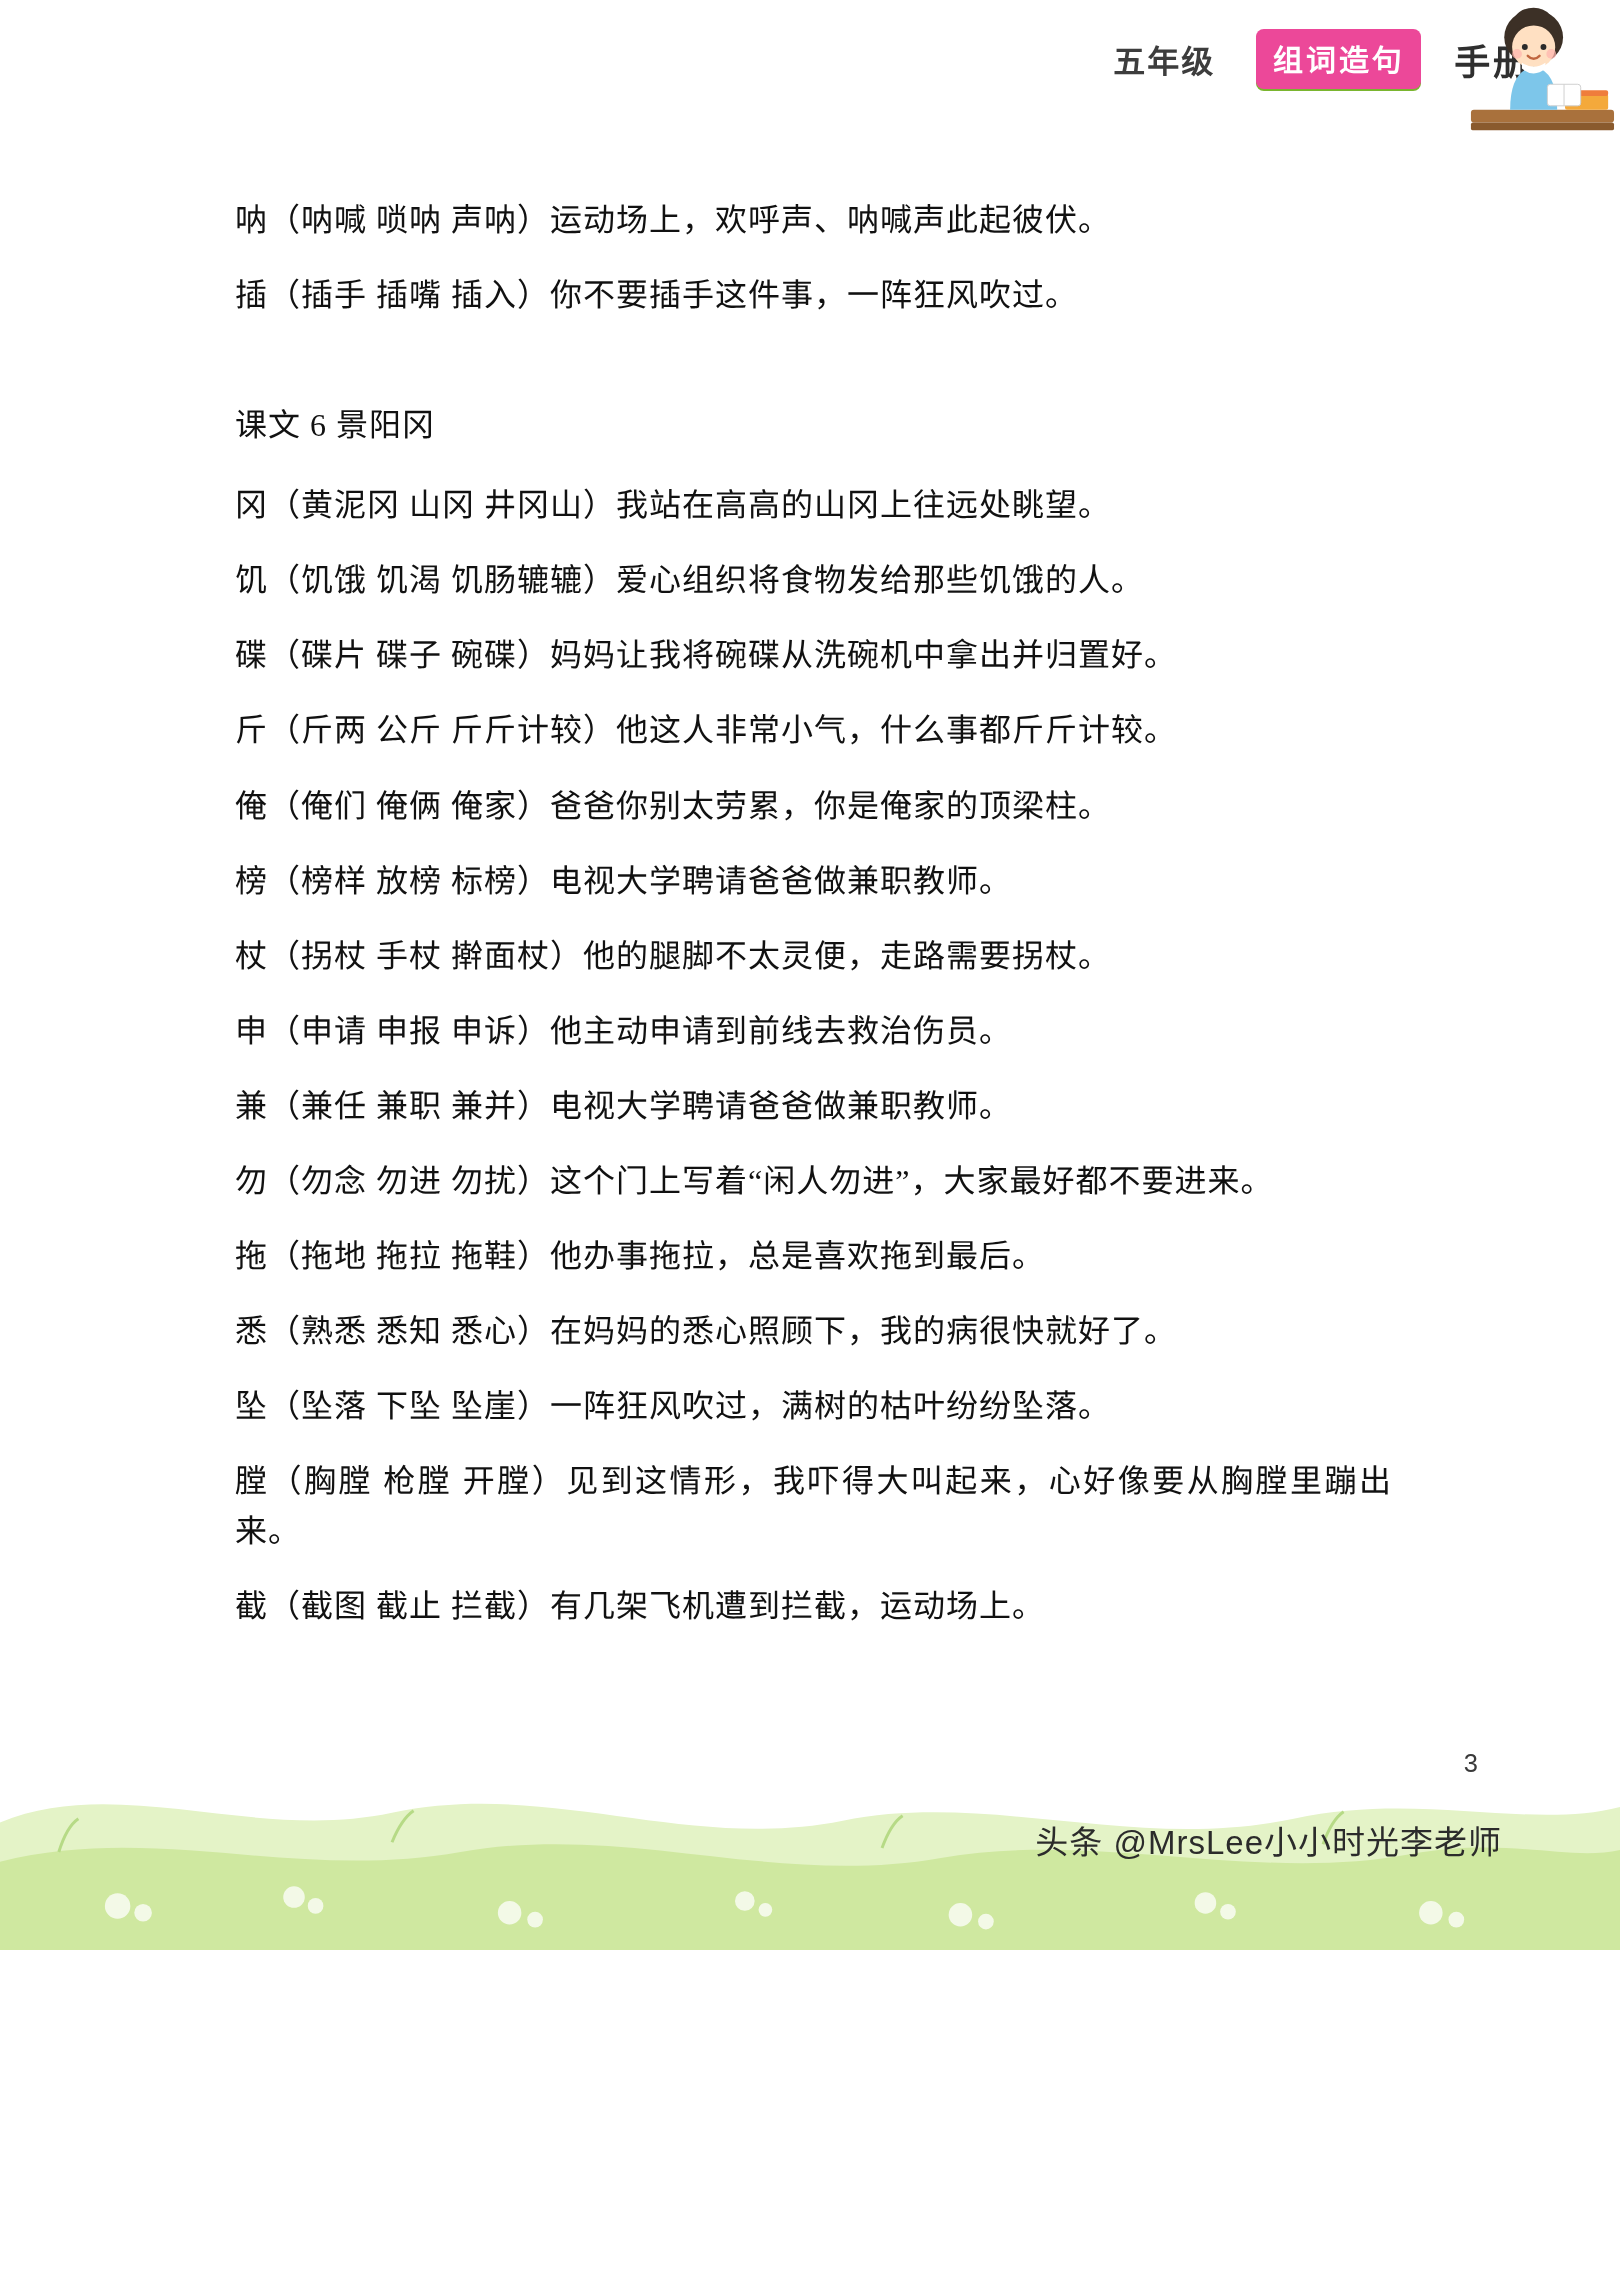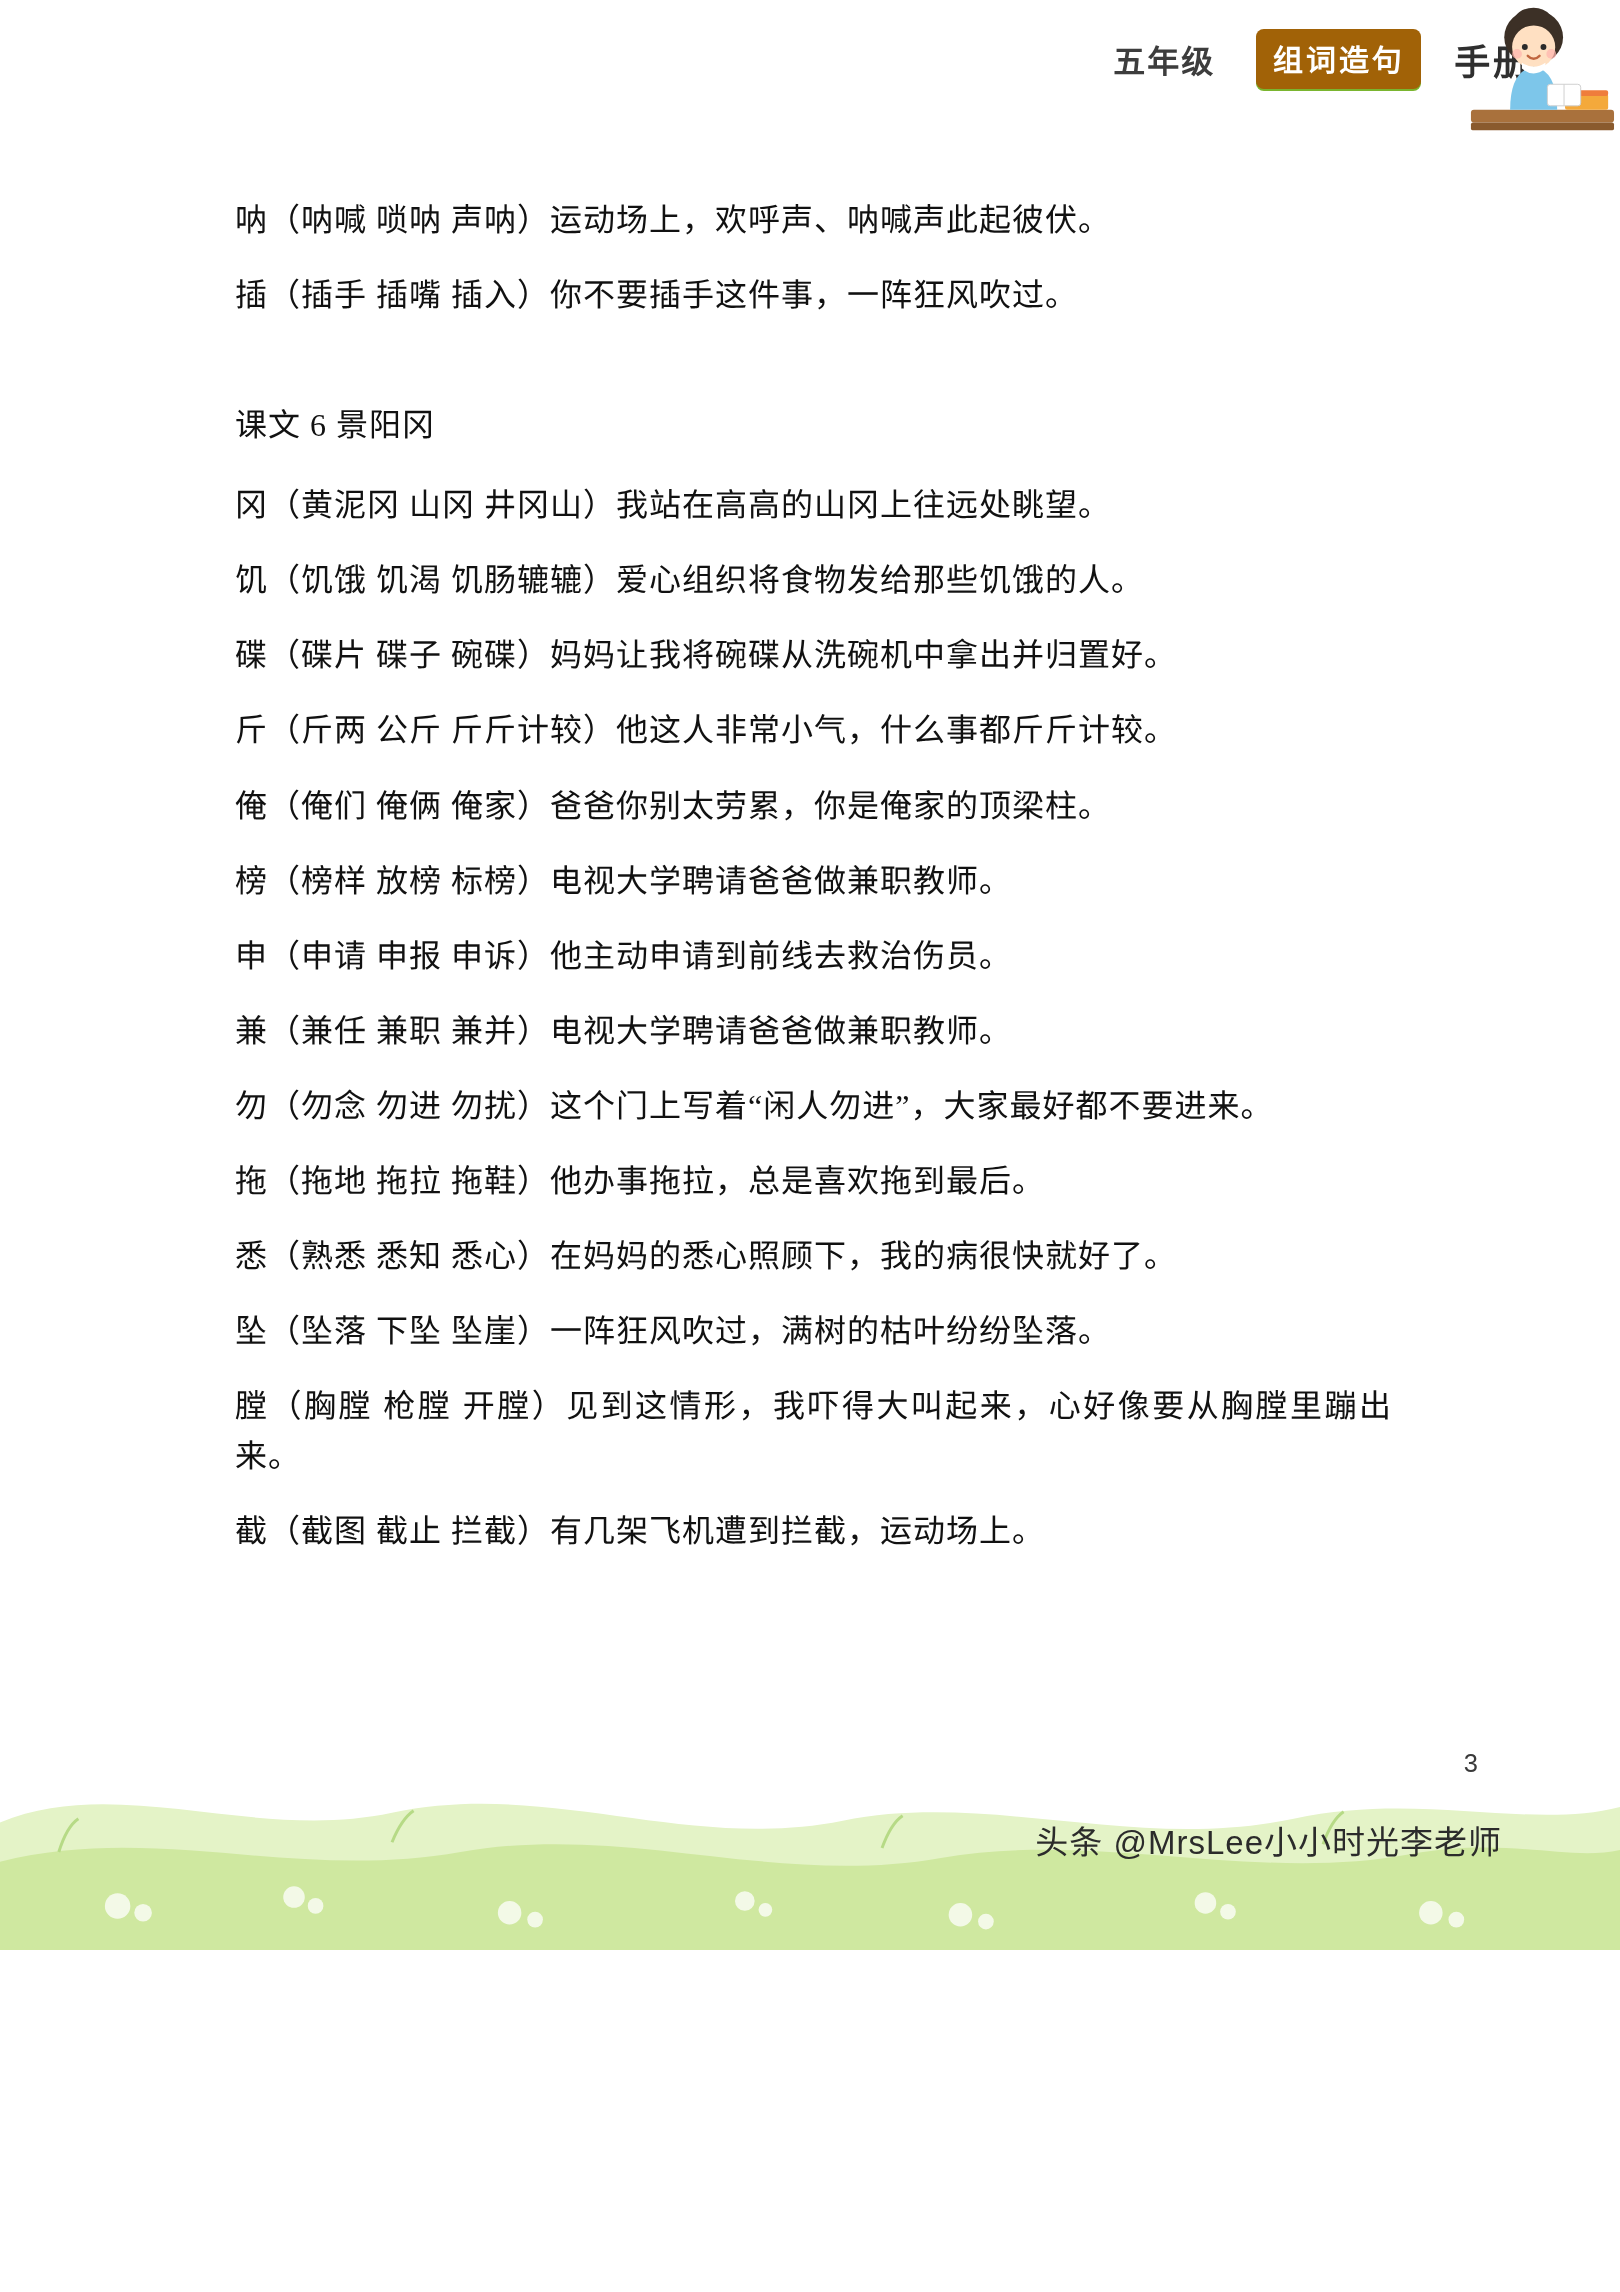--- a/index.html
+++ b/index.html
@@ -51,21 +51,21 @@
     right: -11.8px;
     top: -3.9px;
     width: 25.5px;
     height: 25.5px;
     border-radius: 50%;
     background: #f5d76e;
     opacity: .85;
     z-index: -1;
   }
   .green-tag {
-    background: #a16207;
+    background: #ec4899;
     color: #ffffff;
     font-family: "Liberation Sans", sans-serif;
     font-size: 30px;
     font-weight: bold;
     letter-spacing: 2.9px;
     padding: 6.9px 16.7px 8.8px 16.7px;
     border-radius: 7.8px 7.8px 7.8px 7.8px;
     margin-left: 25.5px;
     box-shadow: 0 2px 0 #7ab52f;
   }
@@ -181,20 +181,21 @@
     <div class="spacer"></div>
 
     <p class="section-title">课文 6  景阳冈</p>
 
     <p class="line">冈（黄泥冈 山冈 井冈山）我站在高高的山冈上往远处眺望。</p>
     <p class="line">饥（饥饿 饥渴 饥肠辘辘）爱心组织将食物发给那些饥饿的人。</p>
     <p class="line">碟（碟片 碟子 碗碟）妈妈让我将碗碟从洗碗机中拿出并归置好。</p>
     <p class="line">斤（斤两 公斤 斤斤计较）他这人非常小气，什么事都斤斤计较。</p>
     <p class="line">俺（俺们 俺俩 俺家）爸爸你别太劳累，你是俺家的顶梁柱。</p>
     <p class="line">榜（榜样 放榜 标榜）电视大学聘请爸爸做兼职教师。</p>
+    <p class="line">杖（拐杖 手杖 擀面杖）他的腿脚不太灵便，走路需要拐杖。</p>
     <p class="line">申（申请 申报 申诉）他主动申请到前线去救治伤员。</p>
     <p class="line">兼（兼任 兼职 兼并）电视大学聘请爸爸做兼职教师。</p>
     <p class="line">勿（勿念 勿进 勿扰）这个门上写着“闲人勿进”，大家最好都不要进来。</p>
     <p class="line">拖（拖地 拖拉 拖鞋）他办事拖拉，总是喜欢拖到最后。</p>
     <p class="line">悉（熟悉 悉知 悉心）在妈妈的悉心照顾下，我的病很快就好了。</p>
     <p class="line">坠（坠落 下坠 坠崖）一阵狂风吹过，满树的枯叶纷纷坠落。</p>
     <p class="line">膛（胸膛 枪膛 开膛）见到这情形，我吓得大叫起来，心好像要从胸膛里蹦出来。</p>
     <p class="line">截（截图 截止 拦截）有几架飞机遭到拦截，运动场上。</p>
   </div>
 

